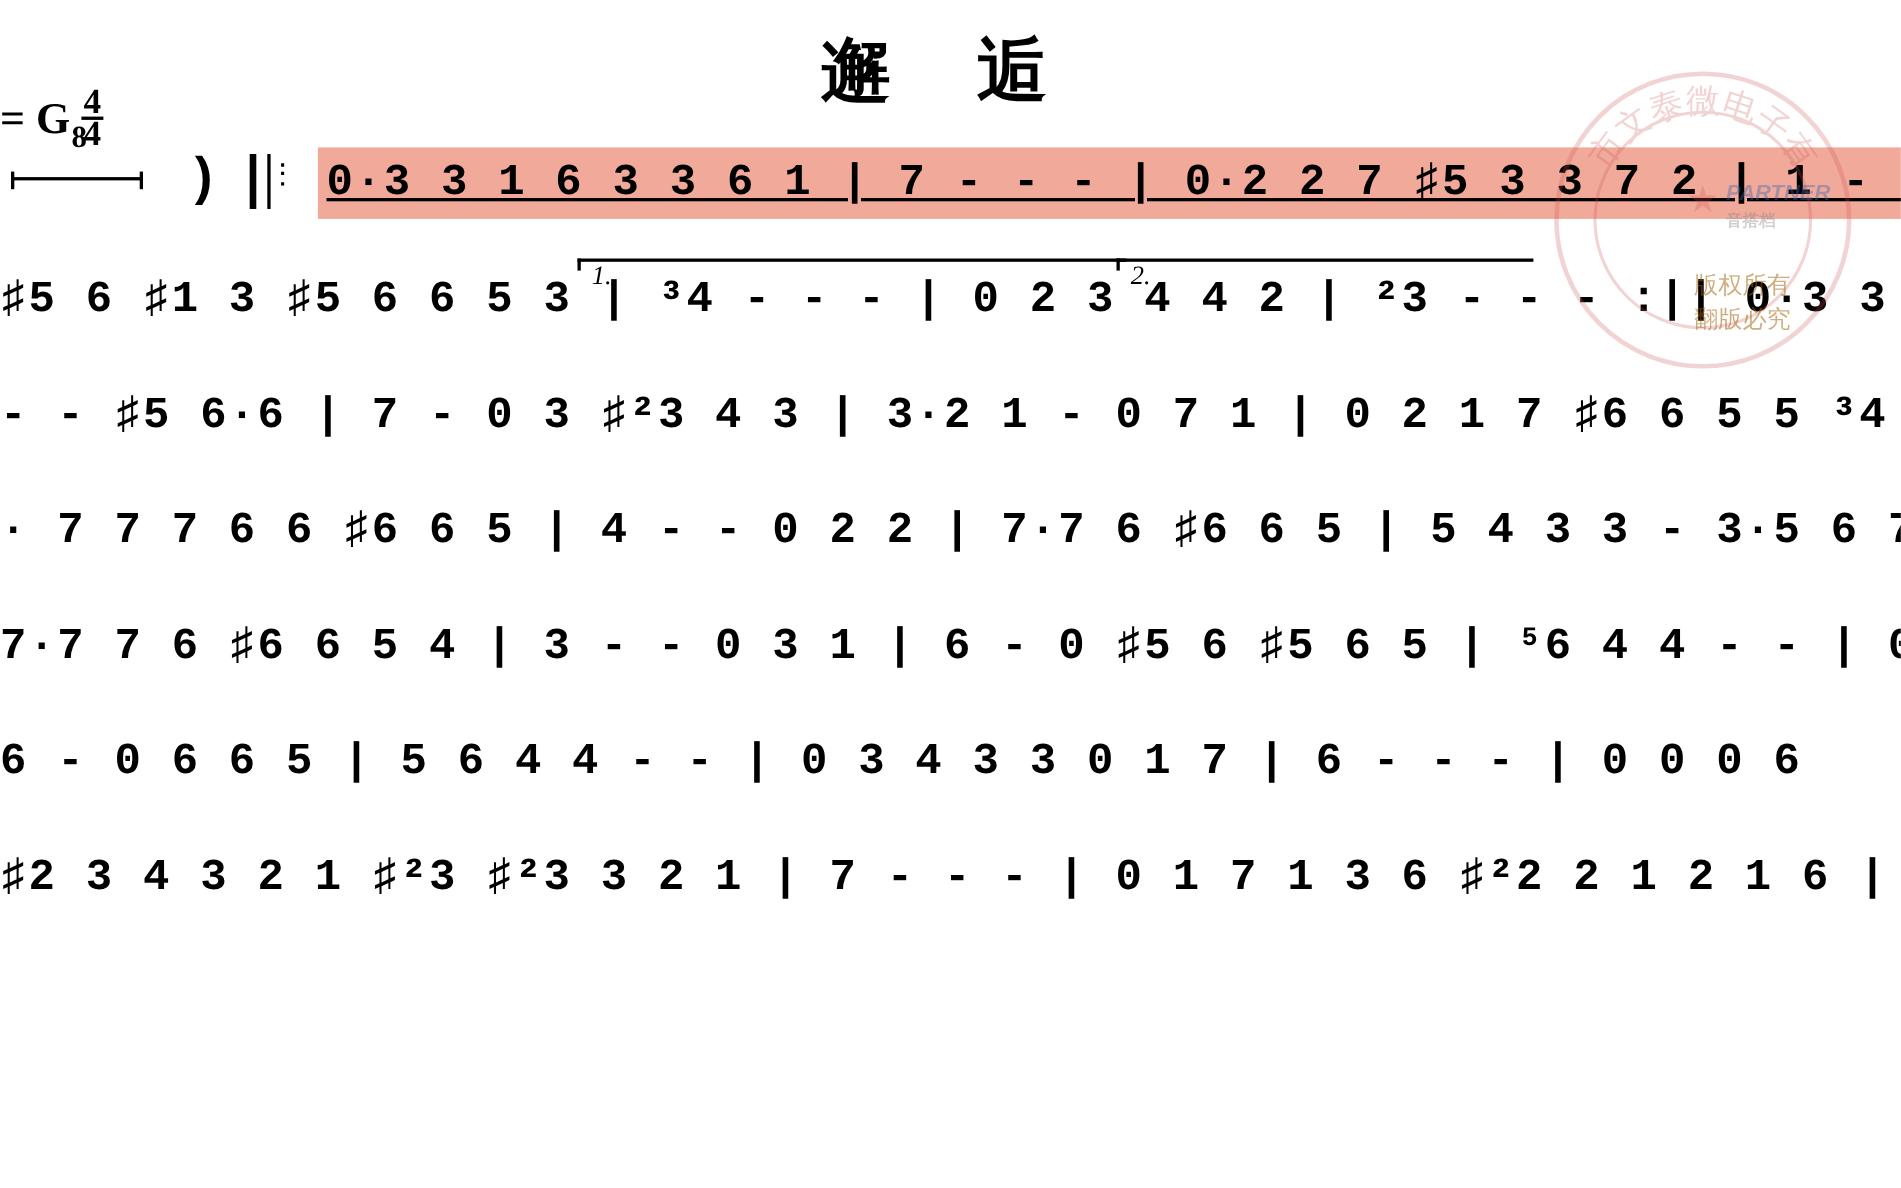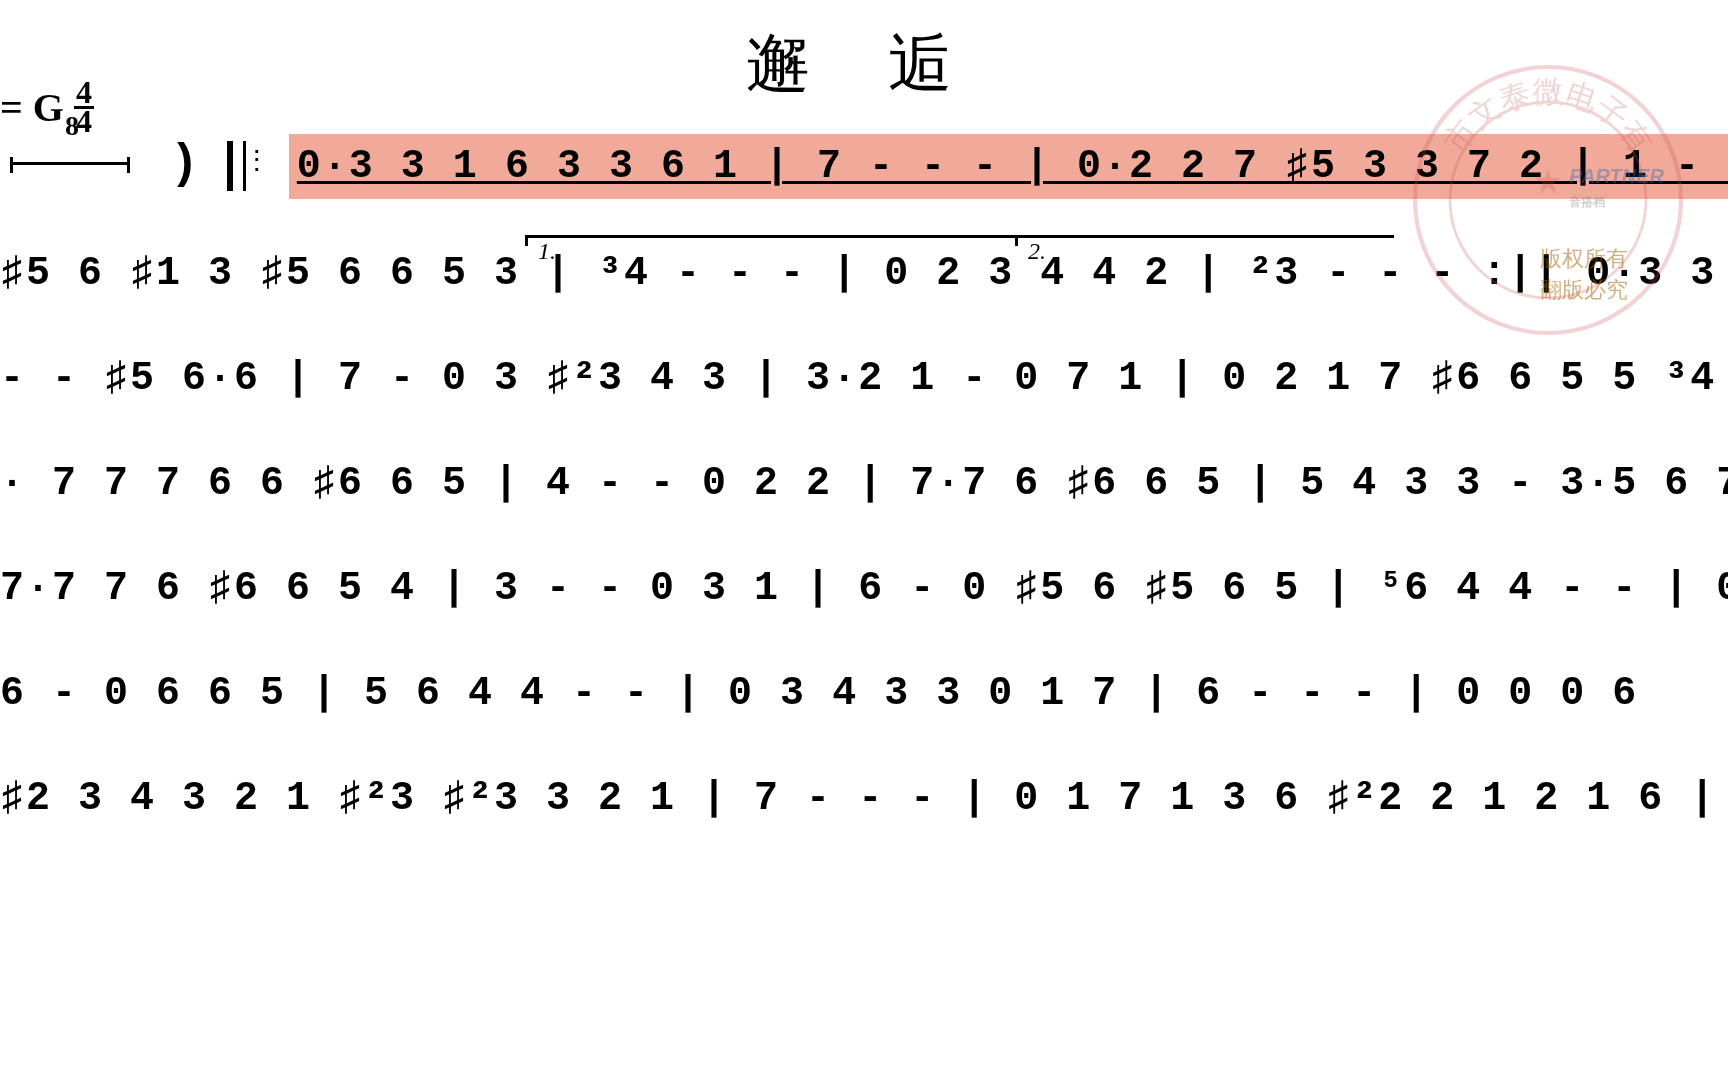--- a/index.html
+++ b/index.html
@@ -12,21 +12,21 @@
     overflow: hidden;
     position: relative;
   }
   .page {
     padding: 20px 0 0 0;
     position: relative;
   }
   .title {
     text-align: center;
     font-size: 64px;
-    font-weight: normal;
+    font-weight: bold;
     letter-spacing: 30px;
     margin-bottom: 10px;
     font-family: "SimHei", sans-serif;
   }
   .key-sig {
     position: absolute;
     top: 80px;
     left: 0;
     font-size: 40px;
     font-weight: bold;
@@ -146,21 +146,21 @@
     top:165px;
     right:64px;
     color:#3a68b0;
     font-size:20px;
     font-weight:bold;
     font-style:italic;
     opacity:0.4;
     font-family: Arial, sans-serif;
     pointer-events:none;
   }
-  .partner .cn { font-style:normal; font-size:12px; color:#888;}
+  .partner .cn { font-style:normal; font-size:15px; color:#888;}
 </style>
 </head>
 <body>
 
 <div class="page">
   <div class="title">邂 逅</div>
 
   <div class="key-sig">
     <span>= G</span>
     <span class="time-sig">

